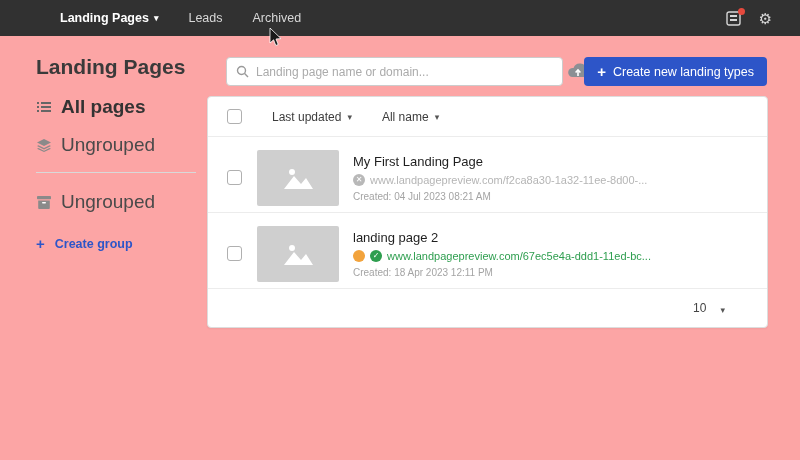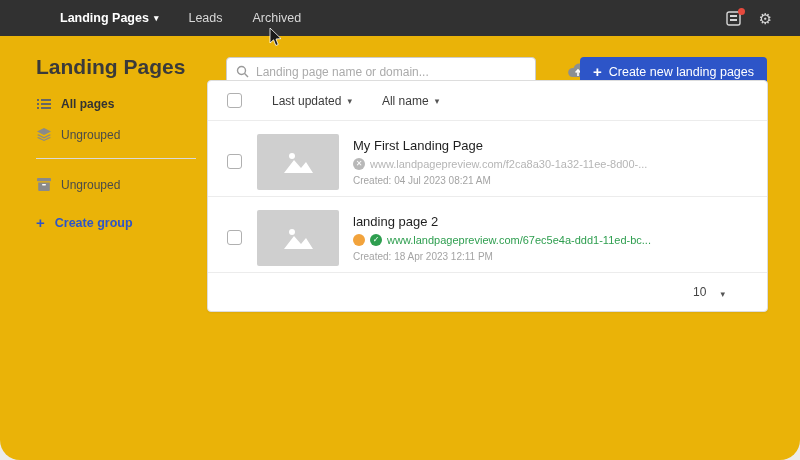--- a/index.html
+++ b/index.html
@@ -1,54 +1,54 @@
 <!DOCTYPE html>
 <html><head>
 <meta charset="utf-8">
 <style>
   * { margin:0; padding:0; box-sizing:border-box; }
   html,body { width:800px; height:460px; }
   body { font-family:"Liberation Sans", sans-serif; background:#ececec; overflow:hidden; }
-  .stage { position:relative; width:800px; height:460px; background:#eab308;border-radius:20px; }
+  .stage { position:relative; width:800px; height:460px; background:#fca5a5; }
 
   
   .topnav { position:absolute; top:0; left:0; width:800px; height:36px;
             background:#313131; display:flex; align-items:center; padding-left:60px; gap:30px; }
   .nav-item { color:#d8d8d8; font-size:12.5px; cursor:pointer; display:flex; align-items:center; gap:5px; }
   .nav-item.primary { color:#ffffff; font-weight:bold; }
   .nav-caret { font-size:9px; color:#ffffff; }
   .nav-icons { position:absolute; right:28px; top:0; height:36px; display:flex; align-items:center; gap:18px; }
   .notif-wrap { position:relative; width:15px; height:15px; }
   .notif-dot { position:absolute; top:-3px; right:-4px; width:7px; height:7px; border-radius:50%; background:#e5493d; }
   .gear { color:#d6d6d6; font-size:15px; line-height:1; }
 
   
   .page-title { position:absolute; left:36px; top:55px; font-size:21px; font-weight:bold; color:#3a3a3a; }
-  .search-box { position:absolute; left:226px; top:57px; width:310px; height:29px; background:#fff;
+  .search-box { position:absolute; left:226px; top:57px; width:337px; height:29px; background:#fff;
                 border:1px solid #ccc; border-radius:4px; display:flex; align-items:center; padding:0 9px; gap:7px; }
   .search-box input { border:none; outline:none; flex:1; font-size:12px; color:#444; font-family:"Liberation Sans", sans-serif; background:transparent; }
   .search-box input::placeholder { color:#ababab; }
   .cloud-btn { position:absolute; left:566px; top:61px; width:24px; height:20px; cursor:pointer; }
   .create-btn { position:absolute; right:33px; top:57px; height:29px; background:#2d55c8; color:#fff;
                 border:none; border-radius:4px; font-size:12.5px; padding:0 13px; display:flex;
                 align-items:center; gap:7px; cursor:pointer; font-family:"Liberation Sans", sans-serif; }
   .create-btn .plus { font-size:15px; font-weight:bold; line-height:1; }
 
   
   .sidebar { position:absolute; left:36px; top:96px; width:160px; }
-  .side-item { display:flex; align-items:center; gap:10px; font-size:12px; color:#4a4a4a;
+  .side-item { display:flex; align-items:center; gap:10px; font-size:19px; color:#4a4a4a;
                cursor:pointer; margin-bottom:16px; }
   .side-item.active { font-weight:bold; color:#333; }
   .side-divider { height:1px; background:#d9d9d9; margin:14px 0 18px 0; border:none; }
   .side-item.link { color:#2d55c8; font-weight:bold; font-size:12.5px; margin-top:22px; }
   .side-item .plus { font-size:15px; font-weight:bold; }
   .side-ico { width:15px; height:15px; display:inline-flex; align-items:center; justify-content:center; }
 
   
-  .card { position:absolute; left:207px; top:80px; width:561px; background:#fff;
+  .card { position:absolute; left:207px; top:96px; width:561px; background:#fff;
           border:1px solid #ddd; border-radius:4px; box-shadow:0 1px 2px rgba(0,0,0,0.05); }
   .card-header { height:40px; display:flex; align-items:center; padding-left:19px; gap:30px;
                  border-bottom:1px solid #ececec; }
   .checkbox { width:15px; height:15px; border:1.5px solid #b0b0b0; border-radius:3px; background:#fff; cursor:pointer; flex:none; }
   .filter { display:flex; align-items:center; gap:6px; font-size:12px; color:#3c3c3c; cursor:pointer; }
   .filter .caret { font-size:9px; color:#555; }
   .row { display:flex; align-items:center; padding:10px 0 4px 19px; border-bottom:1px solid #ececec; height:76px; }
   .thumb { width:82px; height:56px; background:#cfcfcf; border-radius:2px; margin-left:15px;
            display:flex; align-items:center; justify-content:center; flex:none; }
   .row-text { margin-left:14px; display:flex; flex-direction:column; justify-content:center; }
@@ -111,21 +111,21 @@
   <div class="cloud-btn">
     <svg width="24" height="18" viewBox="0 0 24 18">
       <path d="M19 16H6.5A4.5 4.5 0 1 1 7.6 7.1 6.5 6.5 0 0 1 20.3 8.6 3.8 3.8 0 0 1 19 16Z" fill="#8b8f94"></path>
       <path d="M12 15V9.5" stroke="#fff" stroke-width="1.6" fill="none"></path>
       <path d="M9.6 11.5 12 9 14.4 11.5" stroke="#fff" stroke-width="1.6" fill="none"></path>
     </svg>
   </div>
 
   <button class="create-btn">
     <span class="plus">+</span>
-    <span>Create new landing pages</span>
+    <span>Create new landing types</span>
   </button>
 
   <div class="sidebar">
     <div class="side-item active">
       <span class="side-ico">
         <svg width="14" height="12" viewBox="0 0 14 12">
           <rect x="0" y="1" width="2" height="2" fill="#666"></rect>
             <rect x="4" y="1" width="10" height="2" fill="#666"></rect>
           <rect x="0" y="5" width="2" height="2" fill="#666"></rect>
             <rect x="4" y="5" width="10" height="2" fill="#666"></rect>

